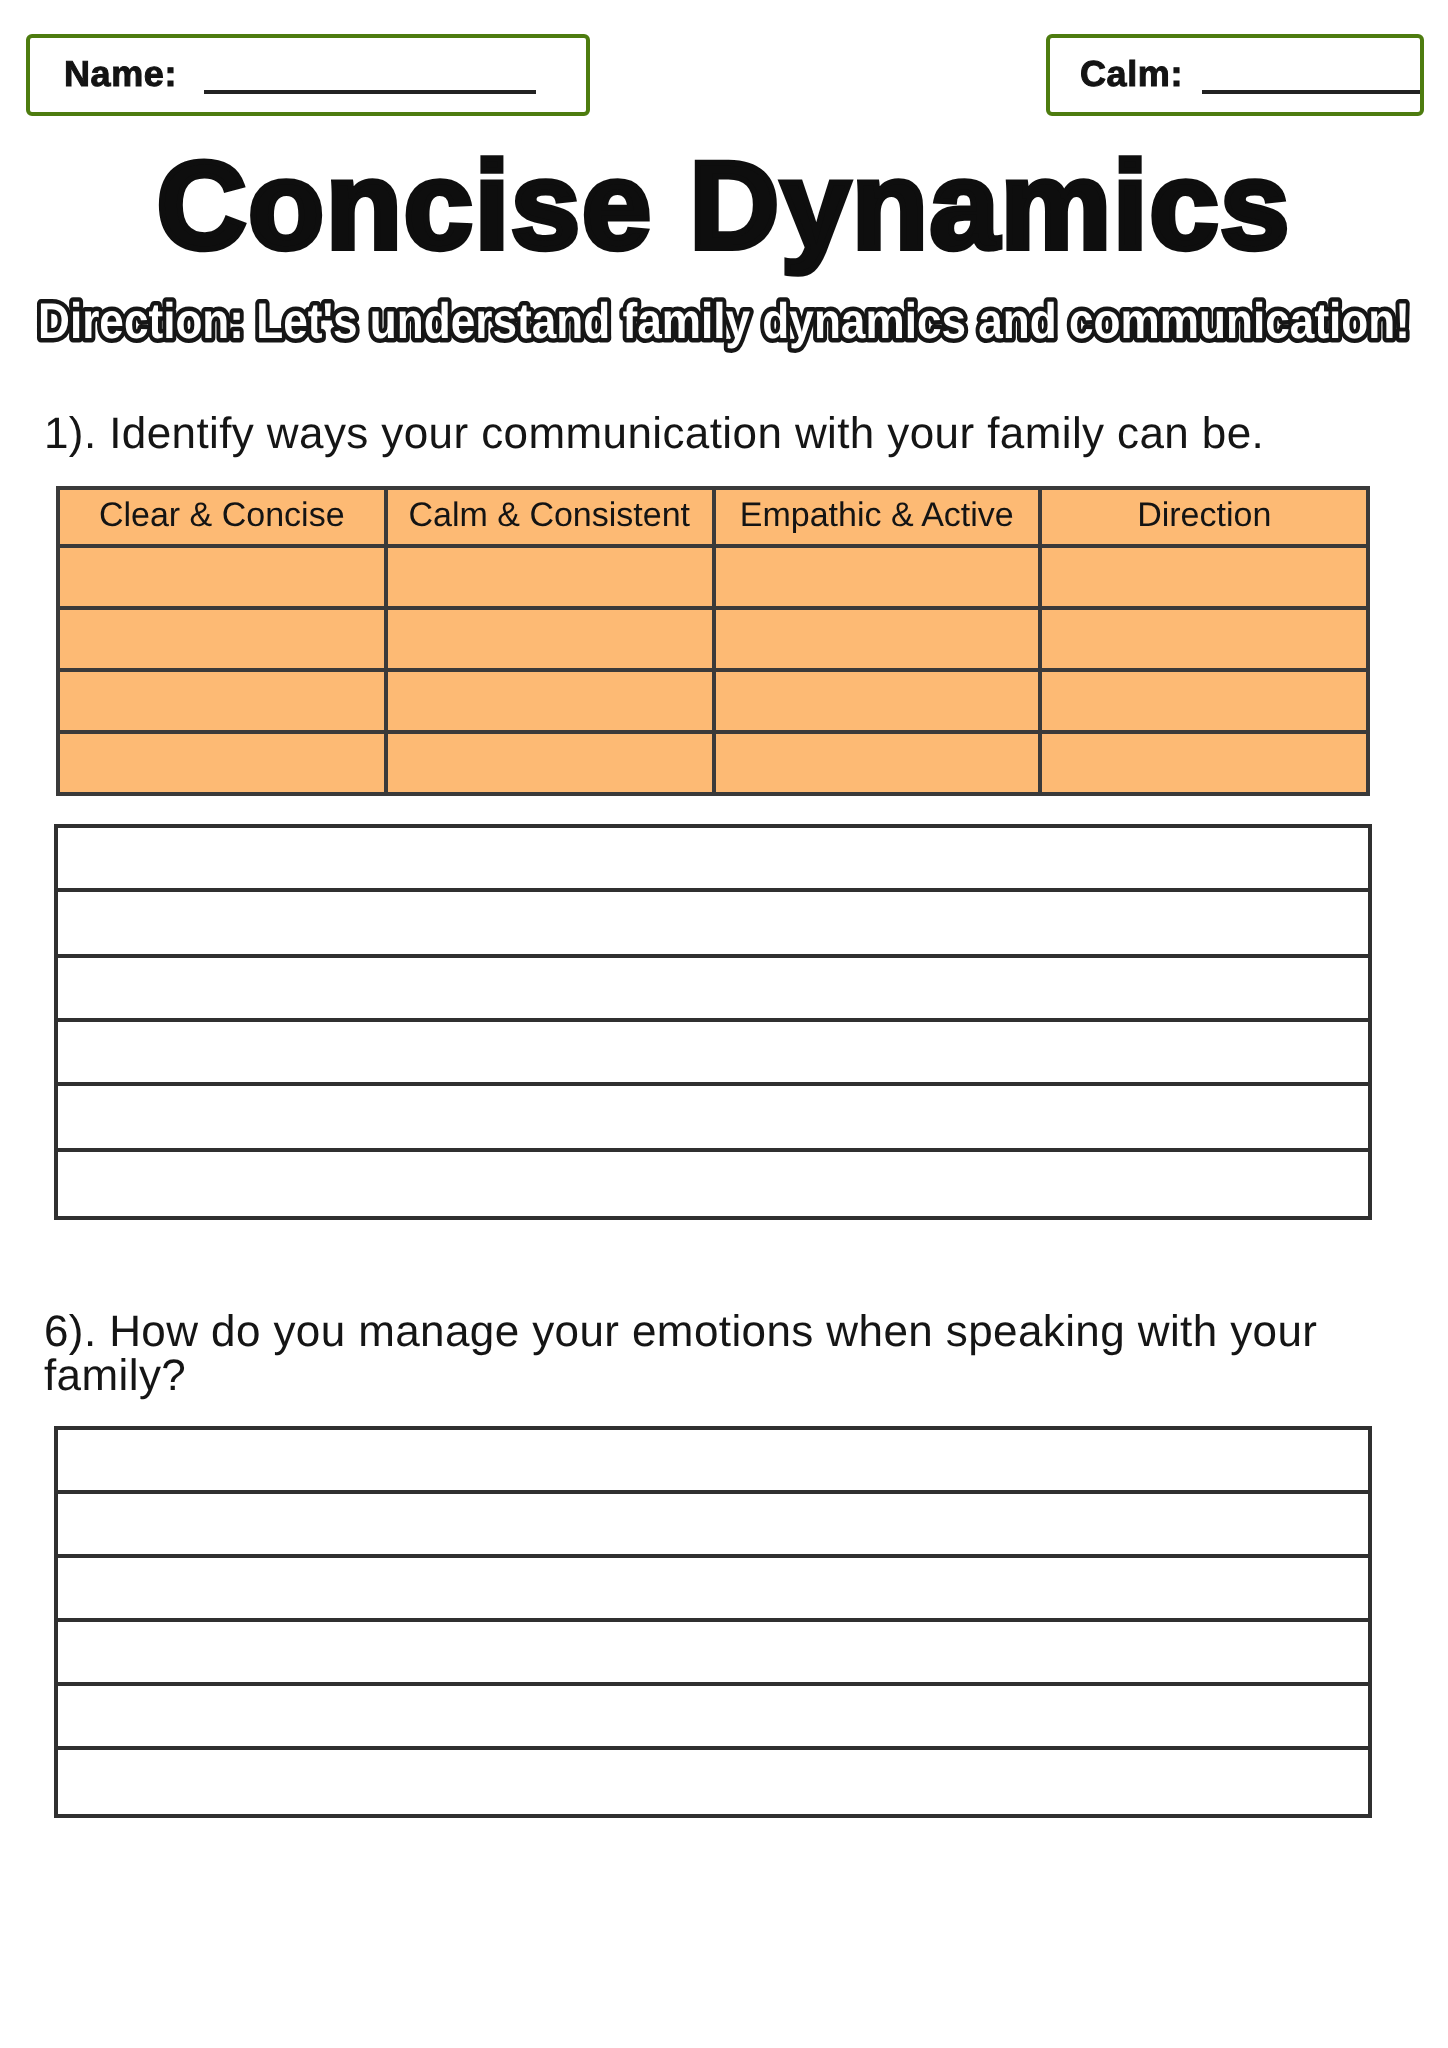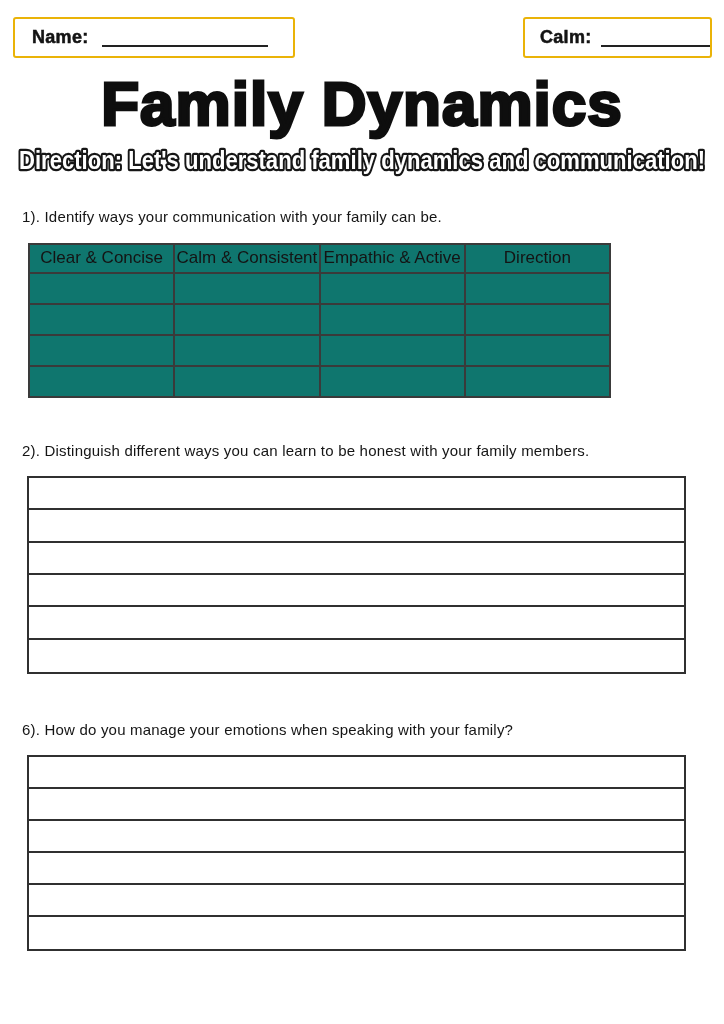--- a/index.html
+++ b/index.html
@@ -4,21 +4,21 @@
 <style>
   html, body { margin:0; padding:0; background:#ffffff; }
   .page {
     position:relative; width:724px; height:1024px; background:#ffffff;
     font-family:"Liberation Sans", sans-serif; color:#141414; overflow:hidden;
   }
 
   
   .header-row { display:flex; justify-content:space-between; padding:17px 12px 0 13px; }
   .field-box {
-    border:2px solid #eab308; border-radius:3px; height:41px; background:#fff;
+    border:2px solid #4d7c0f; border-radius:3px; height:41px; background:#fff;
     display:flex; align-items:center; box-sizing:border-box;
   }
   .name-box { width:282px; padding-left:17px; }
   .date-box { width:189px; padding-left:15px; }
   .field-label { font-weight:bold; font-size:18px; letter-spacing:.3px; -webkit-text-stroke:.5px #111; }
   .write-line { border-bottom:2px solid #222; height:1px; align-self:flex-end; margin-bottom:9px; }
   .name-line { width:166px; margin-left:13px; }
   .date-line { width:112px; margin-left:9px; }
 
   
@@ -28,29 +28,29 @@
   }
 
   
   .subtitle-svg { display:block; margin:3px auto 0; }
   .subtitle-svg text {
     font-family:"Liberation Sans", sans-serif; font-size:25px; font-weight:bold;
     fill:#ffffff; stroke:#161616; stroke-width:4.5px; paint-order:stroke; stroke-linejoin:round;
   }
 
   
-  .q-label { margin-left:22px; font-size:15px; line-height:22px; color:#151515; letter-spacing:.2px; }
+  .q-label { margin-left:22px; font-size:22px; line-height:22px; color:#151515; letter-spacing:.2px; }
   .q1 { margin-top:26px; }
   .q2 { margin-top:42px; }
   .q3 { margin-top:45px; }
 
   
   .q1-table {
-    margin:15px 0 0 28px; width:583px; border-collapse:collapse; table-layout:fixed;
-    background:#0f766e;
+    margin:15px 0 0 28px; width:657px; border-collapse:collapse; table-layout:fixed;
+    background:#fdba74;
     padding-left:36px;
   }
   .q1-table th, .q1-table td { border:2px solid #3a3a3a; padding:0; }
   .q1-table th { height:27px; font-weight:normal; font-size:17px; text-align:center; color:#141414; }
   .q1-table td { height:29px; }
 
   
   .lines-box {
     margin:14px 0 0 27px; width:659px; border:2.5px solid #303030;
     box-sizing:border-box; background:#fff;
@@ -68,21 +68,21 @@
     <div class="field-box name-box">
       <span class="field-label">Name:</span>
       <span class="write-line name-line"></span>
     </div>
     <div class="field-box date-box">
       <span class="field-label">Calm:</span>
       <span class="write-line date-line"></span>
     </div>
   </div>
 
-  <h1 class="title">Family Dynamics</h1>
+  <h1 class="title">Concise Dynamics</h1>
 
   <svg class="subtitle-svg" width="724" height="40">
     <text x="362" y="29" text-anchor="middle" textLength="686" lengthAdjust="spacingAndGlyphs">Direction: Let's understand family dynamics and communication!</text>
   </svg>
 
   <div class="q-label q1">1). Identify ways your communication with your family can be.</div>
 
   <table class="q1-table">
     <thead>
       <tr>
@@ -113,21 +113,20 @@
       </tr>
         <tr class="empty-row">
         <td></td>
         <td></td>
         <td></td>
         <td></td>
       </tr>
       </tbody>
   </table>
 
-  <div class="q-label q2">2). Distinguish different ways you can learn to be honest with your family members.</div>
 
   <div class="lines-box">
     <div class="line-row"></div>
   <div class="line-row"></div>
       <div class="line-row"></div>
       <div class="line-row"></div>
       <div class="line-row"></div>
       <div class="line-row"></div>
     </div>
 

